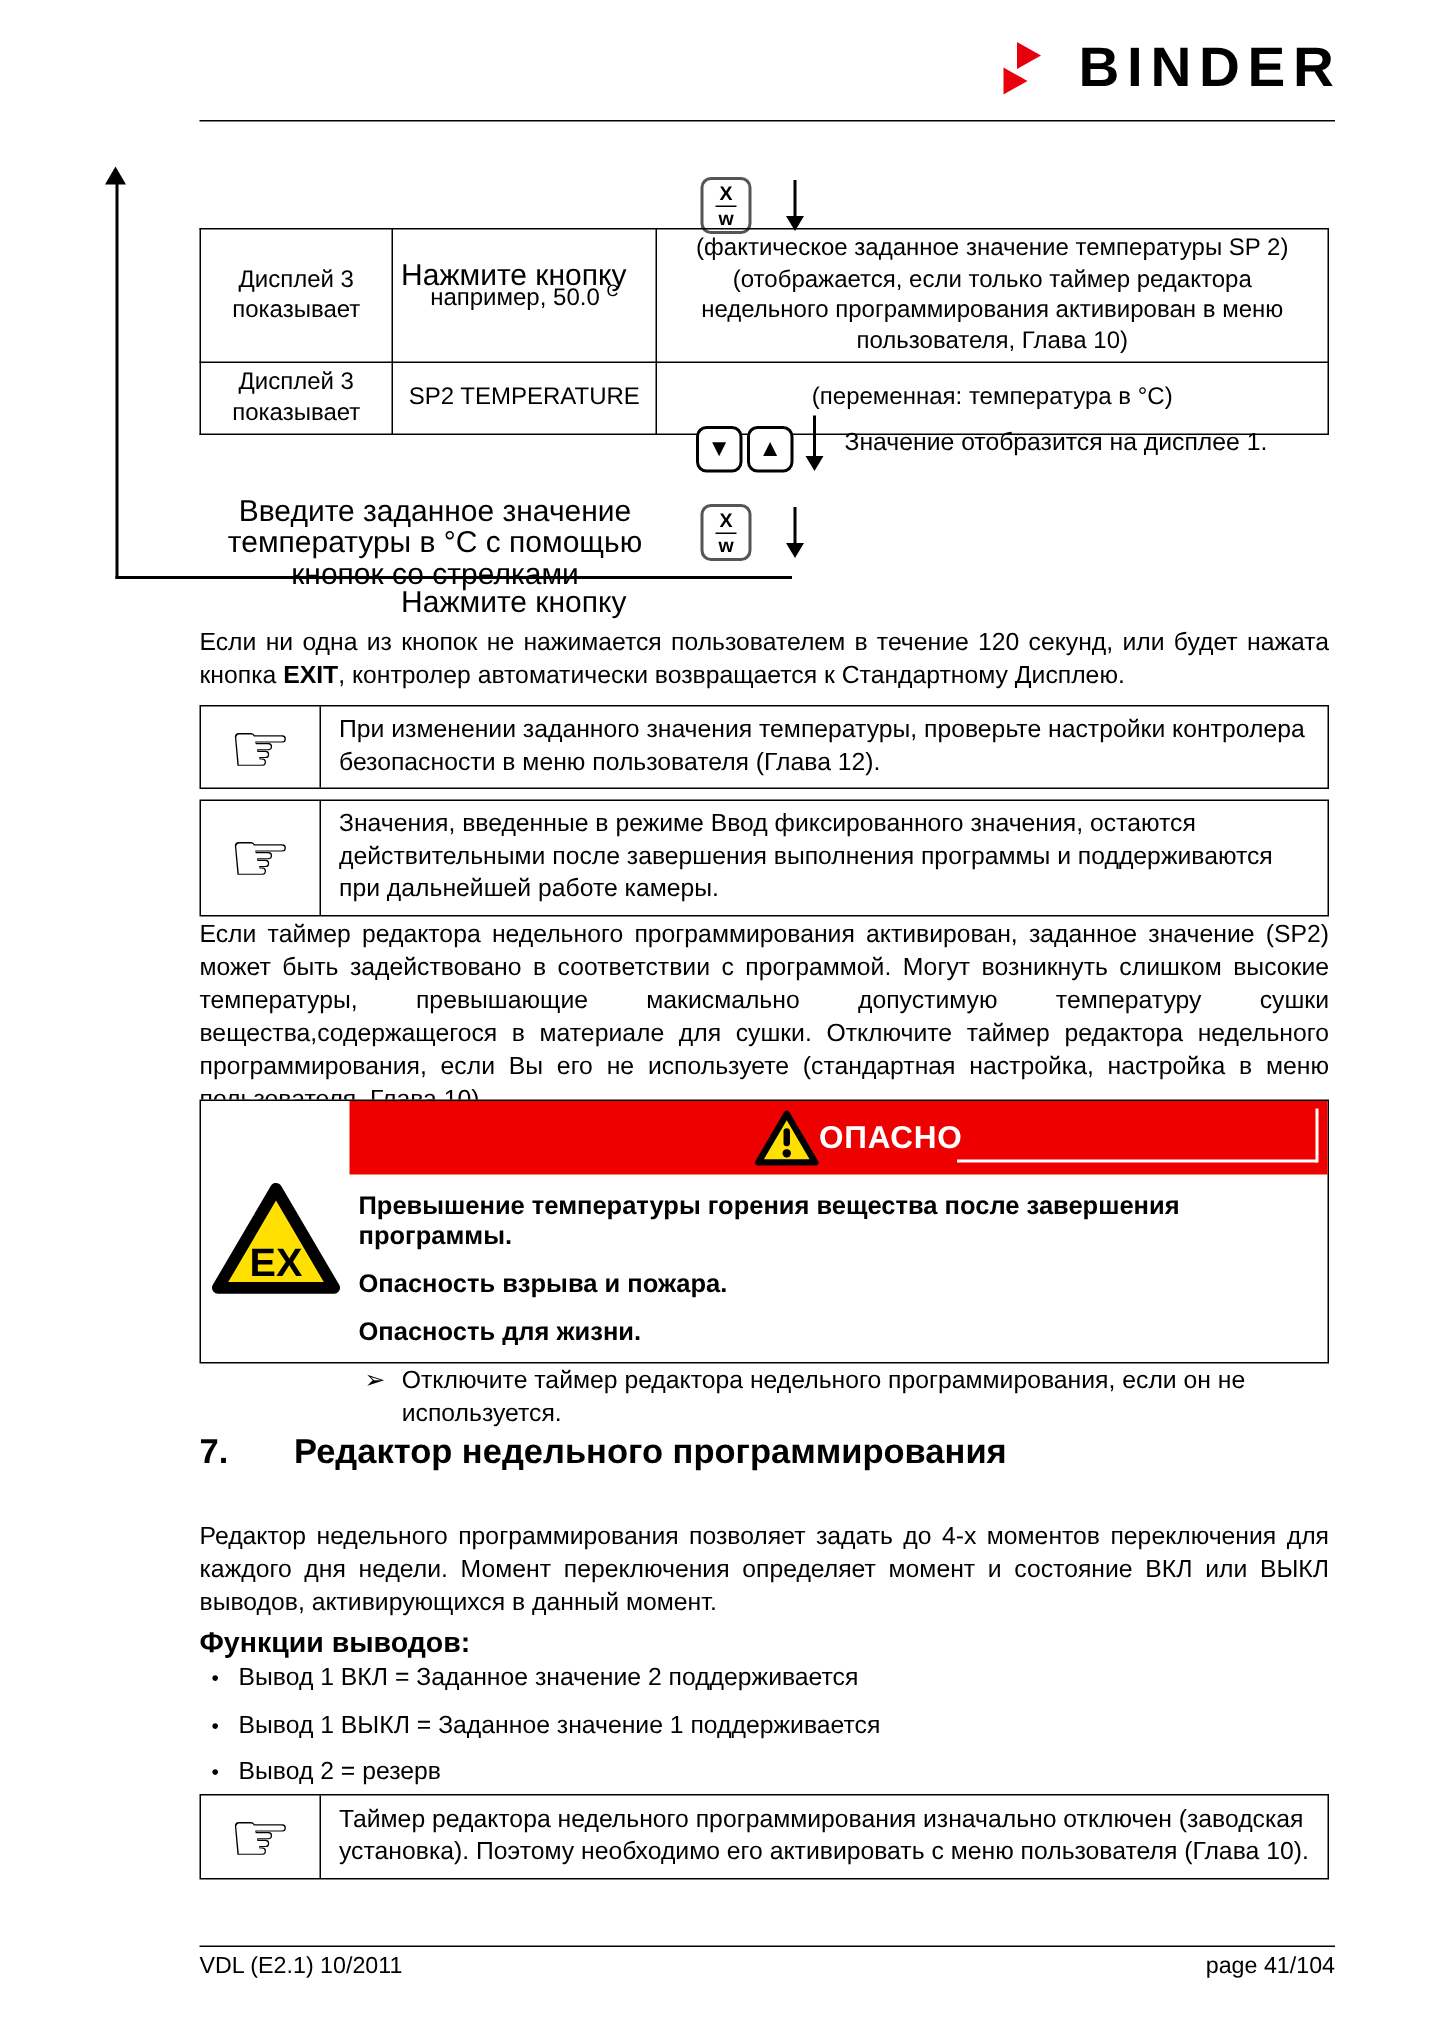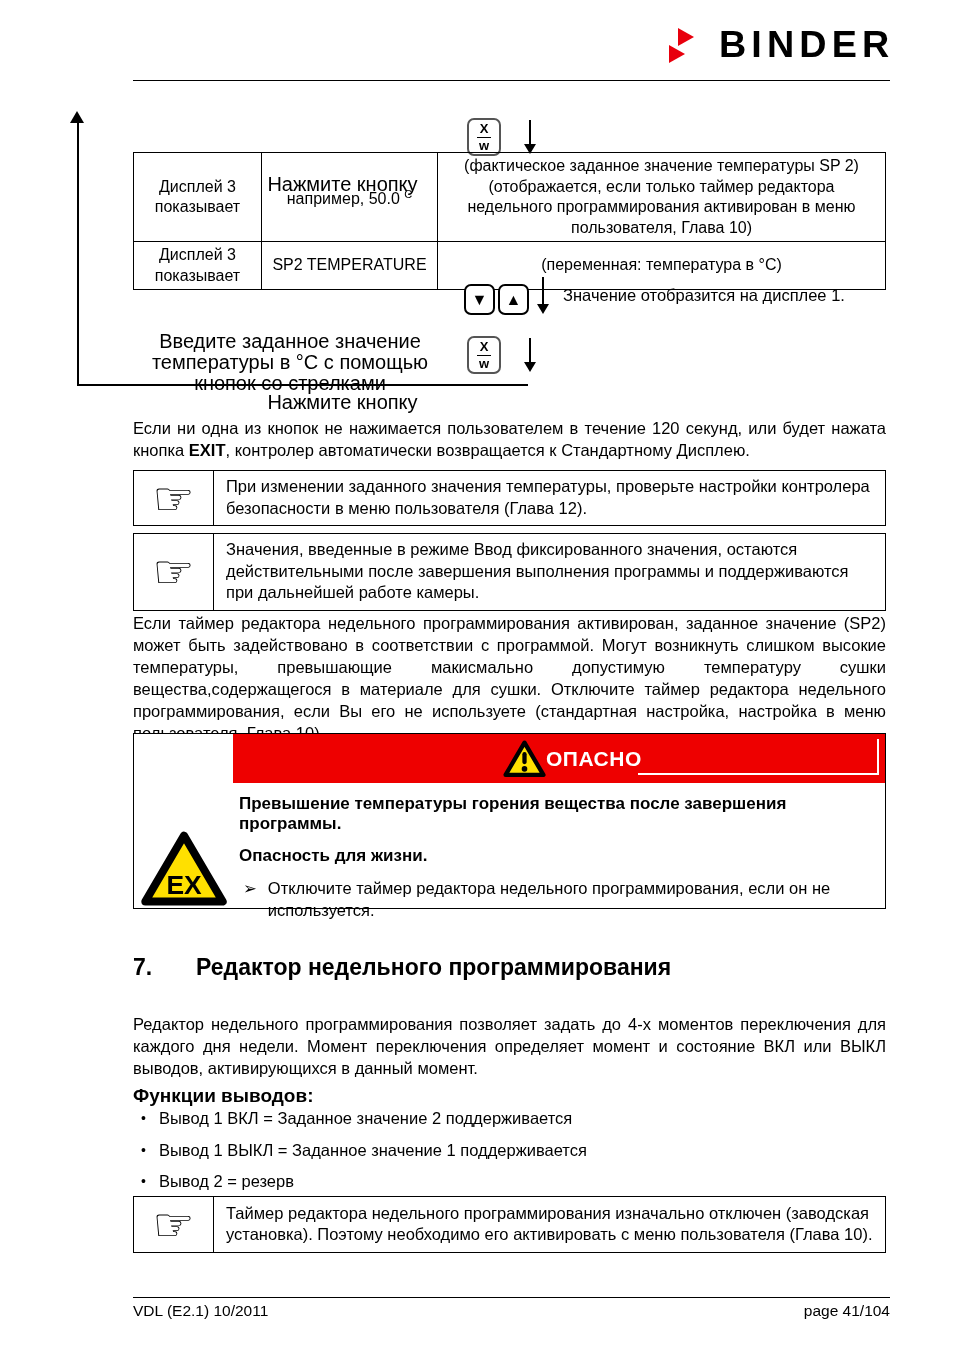--- a/index.html
+++ b/index.html
@@ -51,21 +51,21 @@
 
   
   .notebox { left:133px; width:753px; border:1.8px solid #000; display:flex; align-items:stretch; background:#fff; }
   .note-icon-cell { width:80px; flex:0 0 80px; border-right:1.6px solid #000;
     display:flex; align-items:center; justify-content:center; }
   .hand-glyph { font-size:47px; line-height:1; }
   .note-text { flex:1; padding:5px 12px 6px; font-size:16.5px; line-height:21.5px; display:flex; align-items:center; }
 
   
   .dangerbox { left:133px; top:733px; width:753px; height:176px; border:1.8px solid #000; background:#fff; }
-  .ex-cell { position:absolute; left:0; top:0; width:99px; height:100%; display:flex; justify-content:center; align-items:flex-end; padding-top:9px; }
+  .ex-cell { position:absolute; left:0; top:0; width:99px; height:100%; display:flex; justify-content:center; align-items:center; padding-top:9px; }
   .danger-right { position:absolute; left:99px; top:0; right:0; bottom:0; }
   .danger-banner { position:relative; height:49px; display:flex; align-items:center; }
   .danger-banner .wsign { margin-left:270px; }
   .signal-word { color:#fff; font-size:21px; font-weight:bold; letter-spacing:0.5px; }
   .banner-hline { position:absolute; left:405px; right:7px; bottom:8px; height:2px; background:#fff; }
   .banner-vline { position:absolute; right:6px; top:5px; height:36px; width:2px; background:#fff; }
   .danger-text { padding:11px 14px 0 6px; }
   .danger-text .dline { font-weight:bold; font-size:17px; margin-bottom:12px; }
   .danger-action { display:flex; gap:11px; font-size:16.5px; line-height:21.5px; padding-left:4px; }
   .danger-action .dbullet { flex:0 0 auto; }
@@ -183,20 +183,21 @@
           <polygon points="50,6 94,81 6,81" fill="#ffe000" stroke="#000" stroke-width="10" stroke-linejoin="round"></polygon>
           <rect x="45" y="28" width="10" height="28" rx="5" fill="#000"></rect>
           <circle cx="50" cy="67" r="6.5" fill="#000"></circle>
         </svg>
         <span class="signal-word">ОПАСНО</span>
         <span class="banner-hline"></span>
         <span class="banner-vline"></span>
       </div>
       <div class="danger-text">
         <div class="dline">Превышение температуры горения вещества после завершения программы.</div>
+        <div class="dline">Опасность взрыва и пожара.</div>
         <div class="dline">Опасность для жизни.</div>
         <div class="danger-action">
           <span class="dbullet">➢</span>
           <span class="dtext">Отключите таймер редактора недельного программирования, если он не используется.</span>
         </div>
       </div>
     </div>
   </div>
 
   <div class="abs section-heading">

